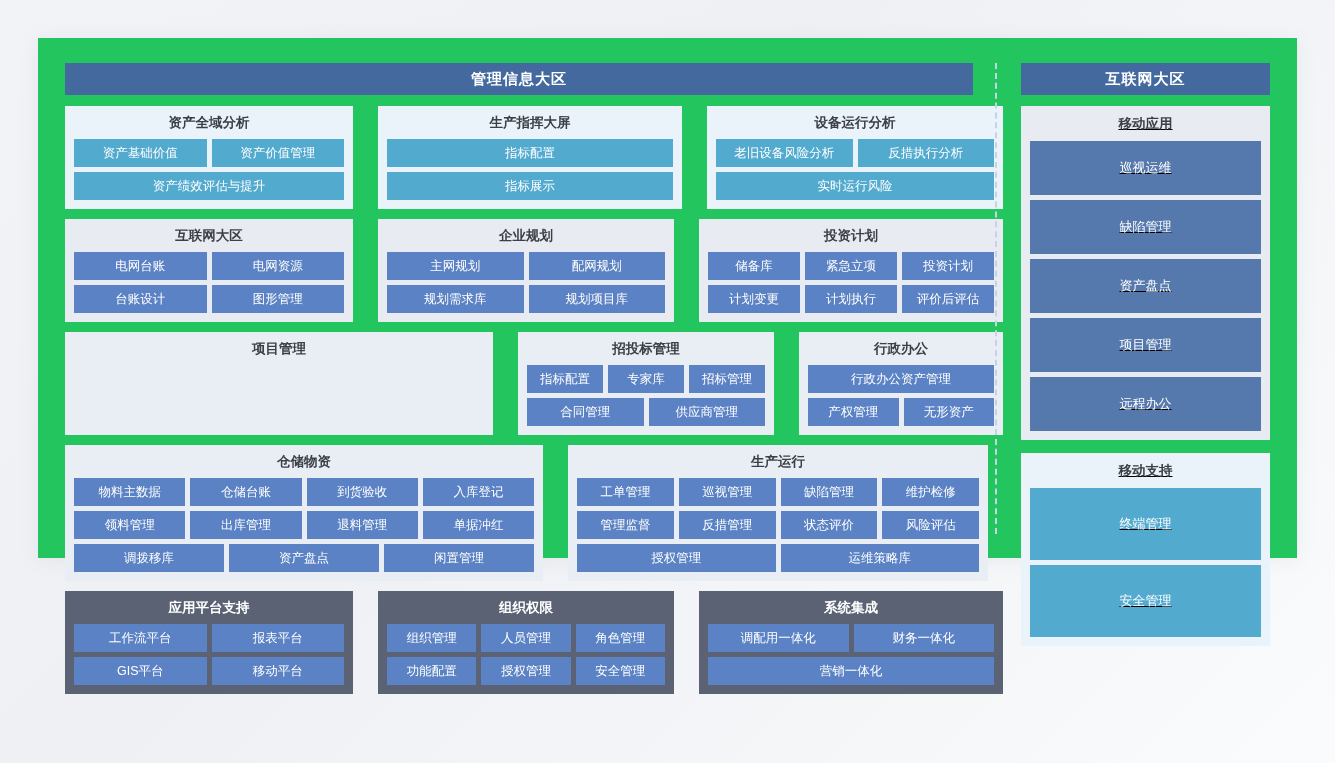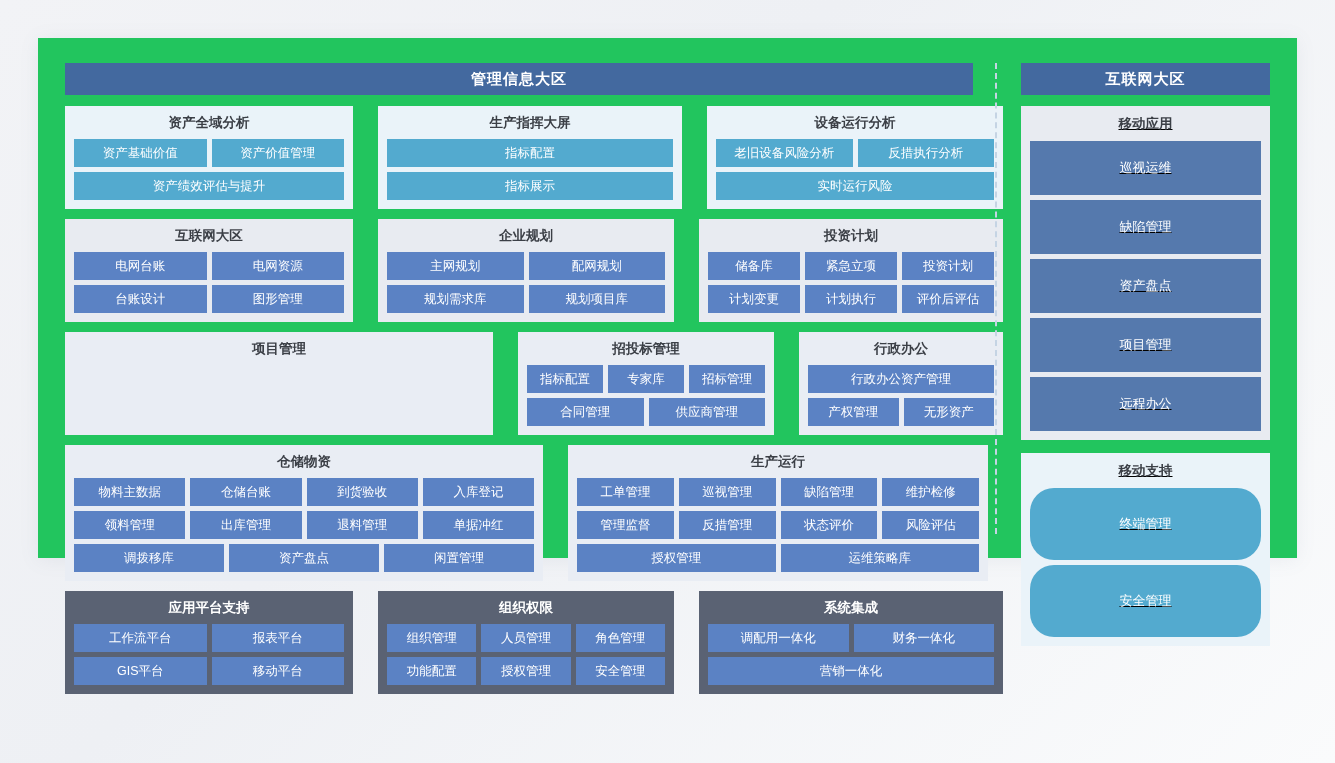--- a/index.html
+++ b/index.html
@@ -105,21 +105,21 @@
   }
   .panel .tiles { }
   .bigtile {
     color: #ffffff;
     font-size: 13px;
     text-align: center;
     height: 54px;
     line-height: 54px;
     background: #5579ad;
   }
-  .bigtile.cyan { background: #53aacf; border-radius: 24px; }
+  .bigtile.cyan { background: #53aacf; }
   .gapv { height: 13px; }
 </style>
 </head>
 <body>
 
 <div id="page">
   <div class="layout">
 
     <div class="zone-left">
       <div class="zone-header">管理信息大区</div>

